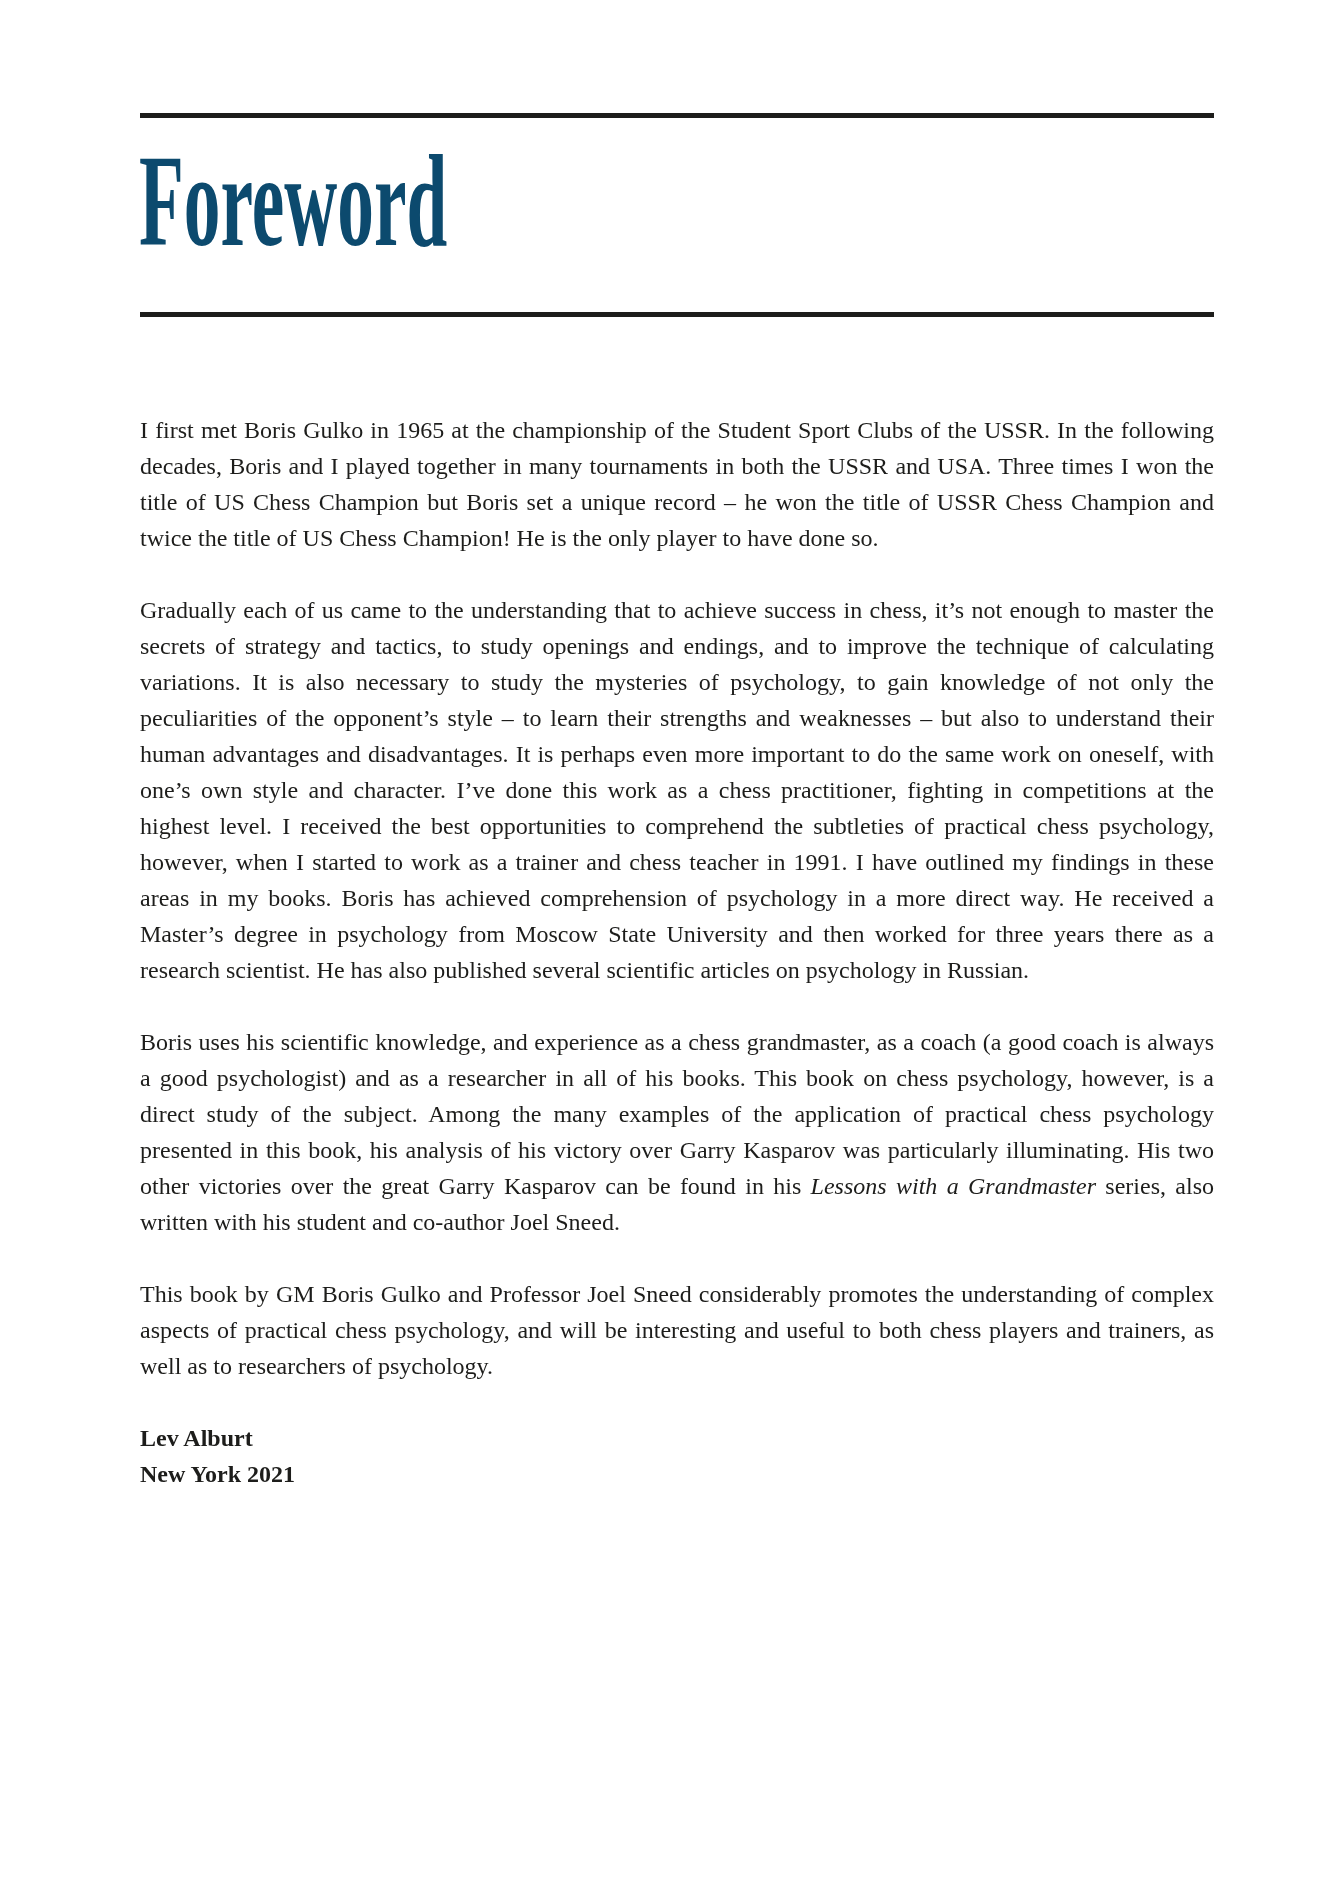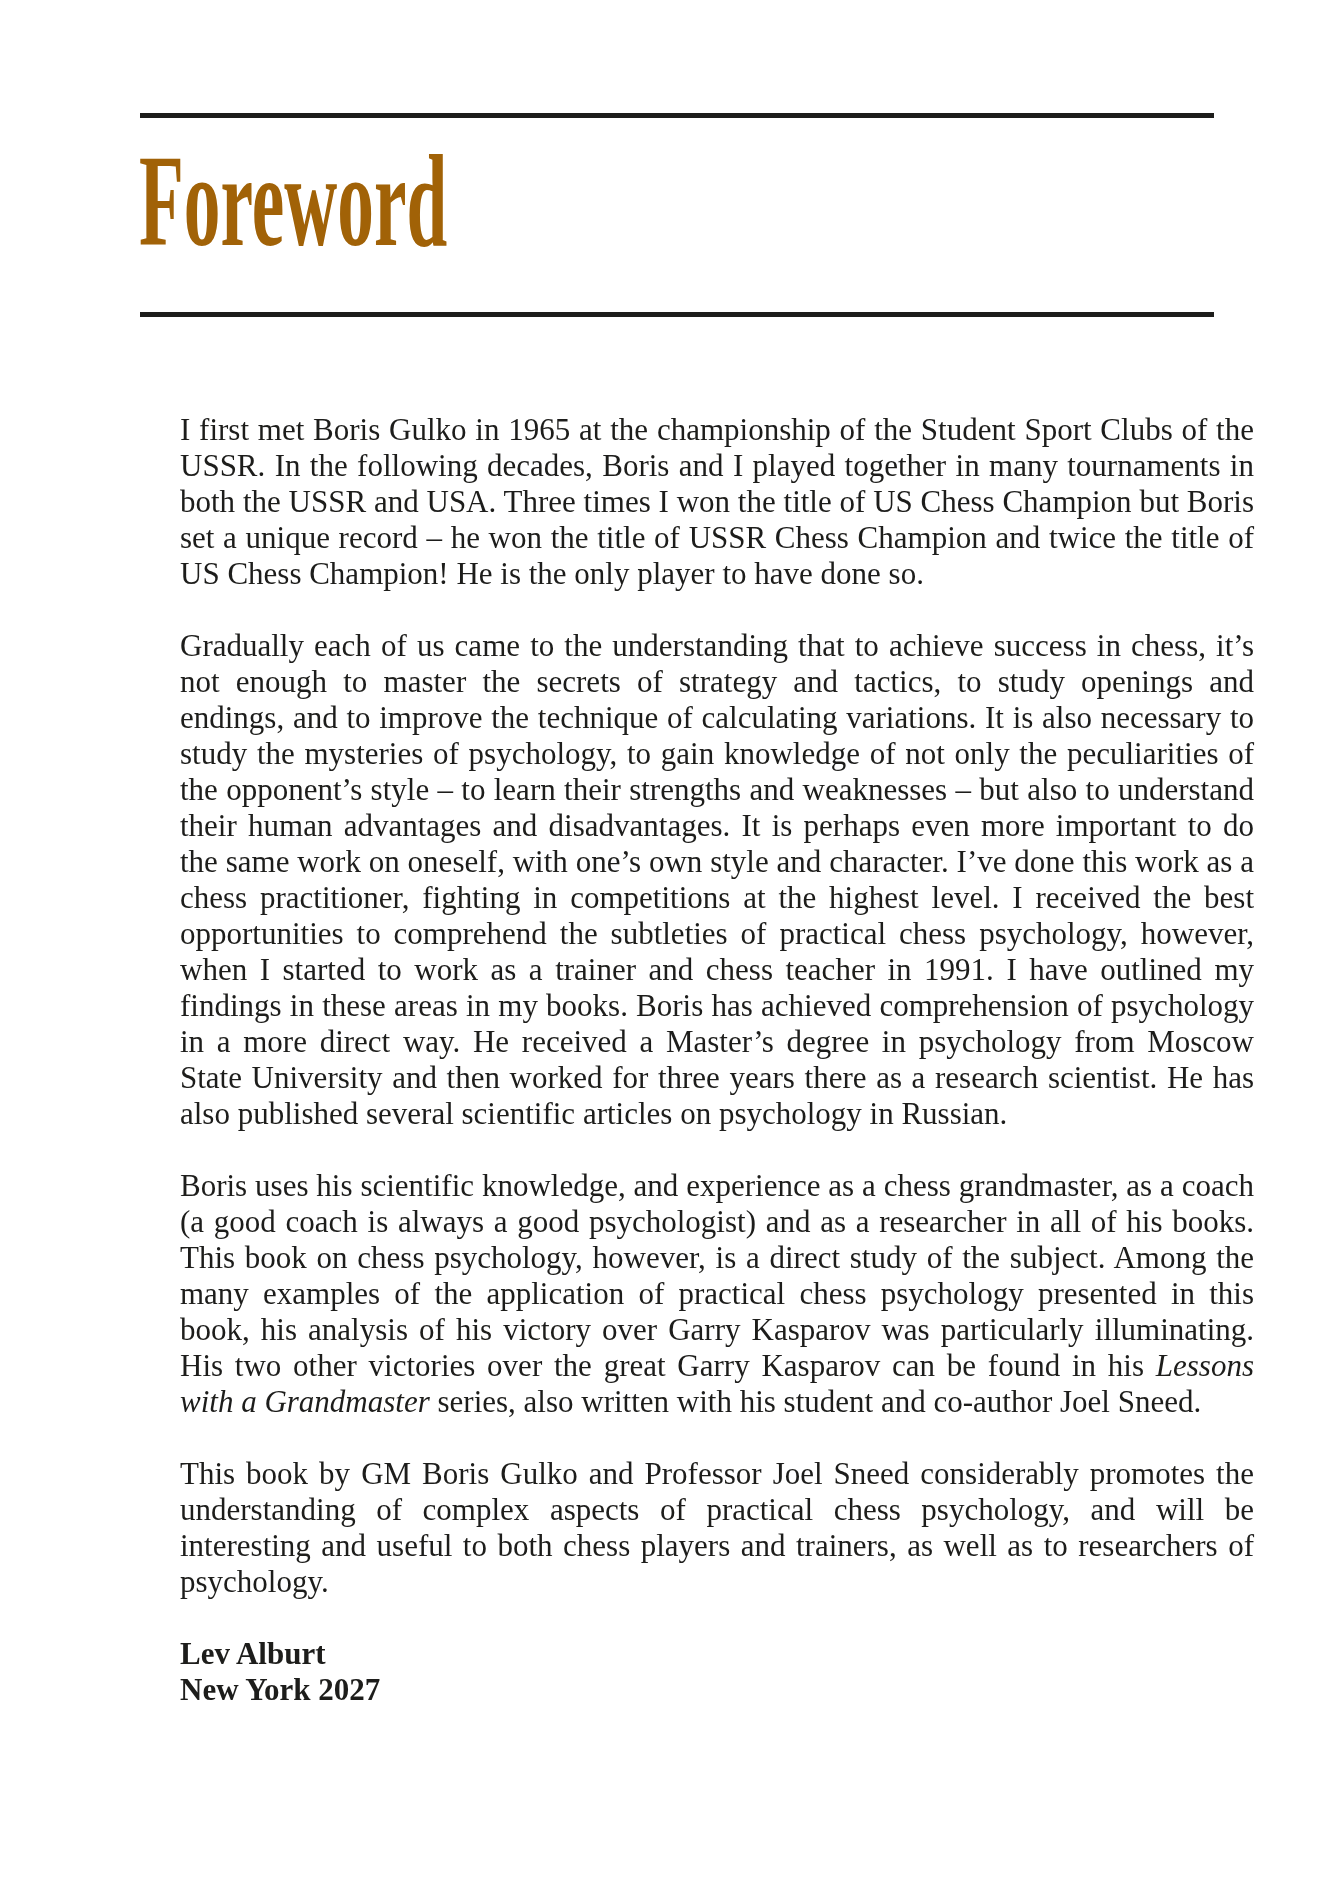--- a/index.html
+++ b/index.html
@@ -26,38 +26,37 @@
   .rule-top { top: 113px; }
   .rule-bottom { top: 312px; }
   .heading {
     position: absolute;
     left: 139px;
     top: 135px;
     margin: 0;
     font-size: 131px;
     line-height: 1;
     font-weight: bold;
-    color: #a16207;
+    color: #0c4a6e;
     white-space: nowrap;
   }
   .heading-inner {
     display: inline-block;
     transform: scaleX(0.56);
     transform-origin: 0 0;
   }
   .body-text {
     position: absolute;
     left: 140px;
     top: 412px;
     width: 1074px;
-    font-size: 31px;
+    font-size: 24px;
     line-height: 36px;
     text-align: justify;
     text-justify: inter-word;
-    margin-left: 40px;
   }
   .para {
     margin: 0 0 36px 0;
   }
   .para em {
     font-style: italic;
   }
   .signature {
     margin: 0;
     text-align: left;
@@ -83,18 +82,18 @@
     <p class="para">I first met Boris Gulko in 1965 at the championship of the Student Sport Clubs of the USSR. In the following decades, Boris and I played together in many tournaments in both the USSR and USA. Three times I won the title of US Chess Champion but Boris set a unique record – he won the title of USSR Chess Champion and twice the title of US Chess Champion! He is the only player to have done so.</p>
 
     <p class="para">Gradually each of us came to the understanding that to achieve success in chess, it’s not enough to master the secrets of strategy and tactics, to study openings and endings, and to improve the technique of calculating variations. It is also necessary to study the mysteries of psychology, to gain knowledge of not only the peculiarities of the opponent’s style – to learn their strengths and weaknesses – but also to understand their human advantages and disadvantages. It is perhaps even more important to do the same work on oneself, with one’s own style and character. I’ve done this work as a chess practitioner, fighting in competitions at the highest level. I received the best opportunities to comprehend the subtleties of practical chess psychology, however, when I started to work as a trainer and chess teacher in 1991. I have outlined my findings in these areas in my books. Boris has achieved comprehension of psychology in a more direct way. He received a Master’s degree in psychology from Moscow State University and then worked for three years there as a research scientist. He has also published several scientific articles on psychology in Russian.</p>
 
     <p class="para"><span>Boris uses his scientific knowledge, and experience as a chess grandmaster, as a coach (a good coach is always a good psychologist) and as a researcher in all of his books. This book on chess psychology, however, is a direct study of the subject. Among the many examples of the application of practical chess psychology presented in this book, his analysis of his victory over Garry Kasparov was particularly illuminating. His two other victories over the great Garry Kasparov can be found in his </span><em>Lessons with a Grandmaster</em><span> series, also written with his student and co-author Joel Sneed.</span></p>
 
     <p class="para">This book by GM Boris Gulko and Professor Joel Sneed considerably promotes the understanding of complex aspects of practical chess psychology, and will be interesting and useful to both chess players and trainers, as well as to researchers of psychology.</p>
 
     <p class="signature">
       <span class="sig-line">Lev Alburt</span>
-      <span class="sig-line">New York 2027</span>
+      <span class="sig-line">New York 2021</span>
     </p>
 
   </main>
 
 </div>
 
 </body></html>

